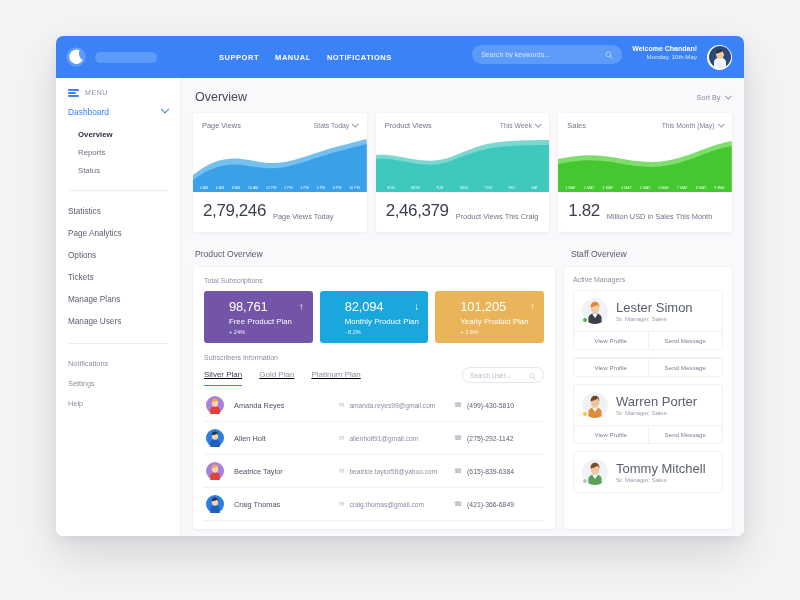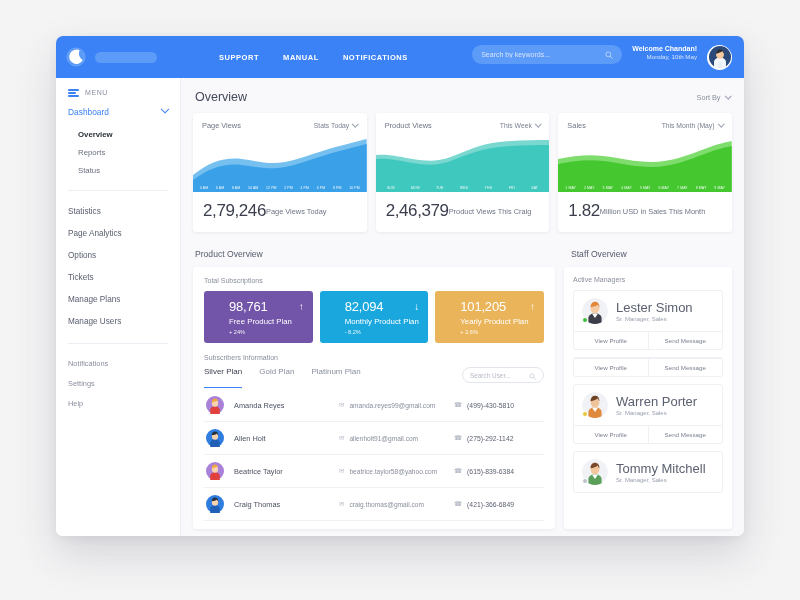--- a/index.html
+++ b/index.html
@@ -26,21 +26,21 @@
     height:42px; flex:0 0 42px;
     background:#3b82f6;
     display:flex; align-items:center;
     padding:0 12px 0 10px;
     position:relative;
   }
   .logo-wrap { display:flex; align-items:center; gap:9px; }
   .logo-moon { width:20px; height:20px; position:relative; }
   .logo-bar { width:62px; height:11px; border-radius:6px; background:#5c9bf8; }
 
-  #topnav { display:flex; gap:24px; margin-left:62px; }
+  #topnav { display:flex; gap:16px; margin-left:62px; }
   .topnav-item {
     color:#ffffff; font-size:7.5px; font-weight:bold;
     letter-spacing:.55px; cursor:pointer; white-space:nowrap;
   }
 
   #topbar-right { margin-left:auto; display:flex; align-items:flex-start; gap:10px; }
   #search-box {
     width:150px; height:19px; border-radius:10px;
     background:#5c9bf8; display:flex; align-items:center;
     padding:0 9px; position:relative;
@@ -116,21 +116,21 @@
   .stat-head-sel { margin-left:auto; display:flex; align-items:center; gap:4px;
                    font-size:6.8px; color:#7b8090; cursor:pointer; }
   .chart-box { height:57px; position:relative; }
   .chart-box svg { display:block; width:100%; height:100%; }
   .axis-row {
     position:absolute; left:0; right:0; bottom:2.5px;
     display:flex; justify-content:space-around;
     font-size:3.5px; color:rgba(255,255,255,.92); letter-spacing:.1px;
     pointer-events:none; padding:0 3px;
   }
-  .stat-foot { display:flex; align-items:center; padding:9px 10px 11px 10px; }
+  .stat-foot { display:flex; align-items:flex-end; gap:7px; padding:9px 10px 11px 10px; }
   .stat-num { font-size:17px; color:#3a3e4d; letter-spacing:-.4px; font-weight:300; }
   .stat-cap { font-size:7.4px; color:#6f7484; }
 
   
   .lower-head { display:flex; padding:11px 2px 6px 2px; }
   .sec-title { font-size:8.6px; color:#55596a; }
   .lower-row { display:flex; gap:9px; }
   .panel { background:#ffffff; border-radius:3px;
            box-shadow:0 1px 3px rgba(70,70,95,.09); }
   #product-panel { flex:1 1 auto; min-width:0; padding:10px 11px 8px 11px; }
@@ -139,21 +139,21 @@
   .sub-label { font-size:7px; color:#8a8f9e; margin-bottom:7px; }
 
   .plan-row { display:flex; gap:7px; }
   .plan-card { flex:1; border-radius:3px; padding:8px 9px 8px 25px; color:#ffffff; }
   .plan-top { display:flex; align-items:center; }
   .plan-num { font-size:13px; font-weight:300; letter-spacing:-.2px; }
   .plan-arrow { margin-left:auto; font-size:10px; line-height:1; }
   .plan-name { font-size:7.8px; margin-top:3px; }
   .plan-pct { font-size:5.6px; margin-top:3px; opacity:.92; }
 
-  .tabs-row { display:flex; margin-top:0; }
+  .tabs-row { display:flex; align-items:center; margin-top:0;text-decoration:underline; }
   .tabs { display:flex; gap:17px; }
   .tab { font-size:8px; color:#8a8f9e; padding-bottom:6px; cursor:pointer;
          border-bottom:1.6px solid transparent; }
   .tab.active { color:#3f4352; border-bottom-color:#3b82f6; }
   #user-search {
     margin-left:auto; width:82px; height:16px; border-radius:9px;
     border:1px solid #e3e5ec; display:flex; align-items:center;
     padding:0 7px; gap:4px; margin-bottom:5px;
   }
   #user-search input { border:0; outline:none; flex:1; min-width:0;

